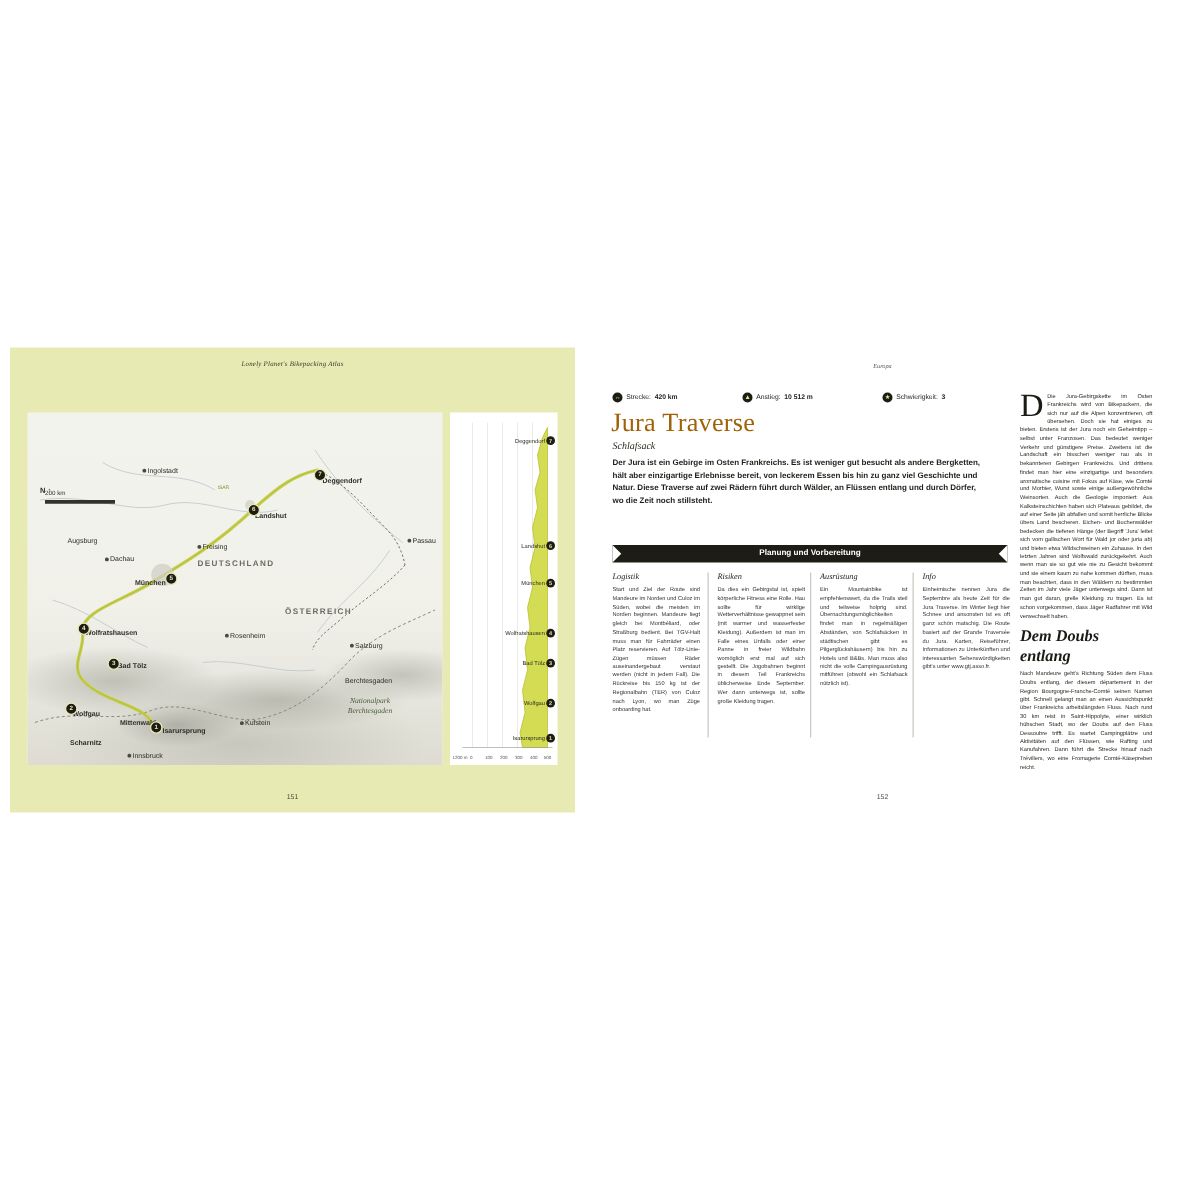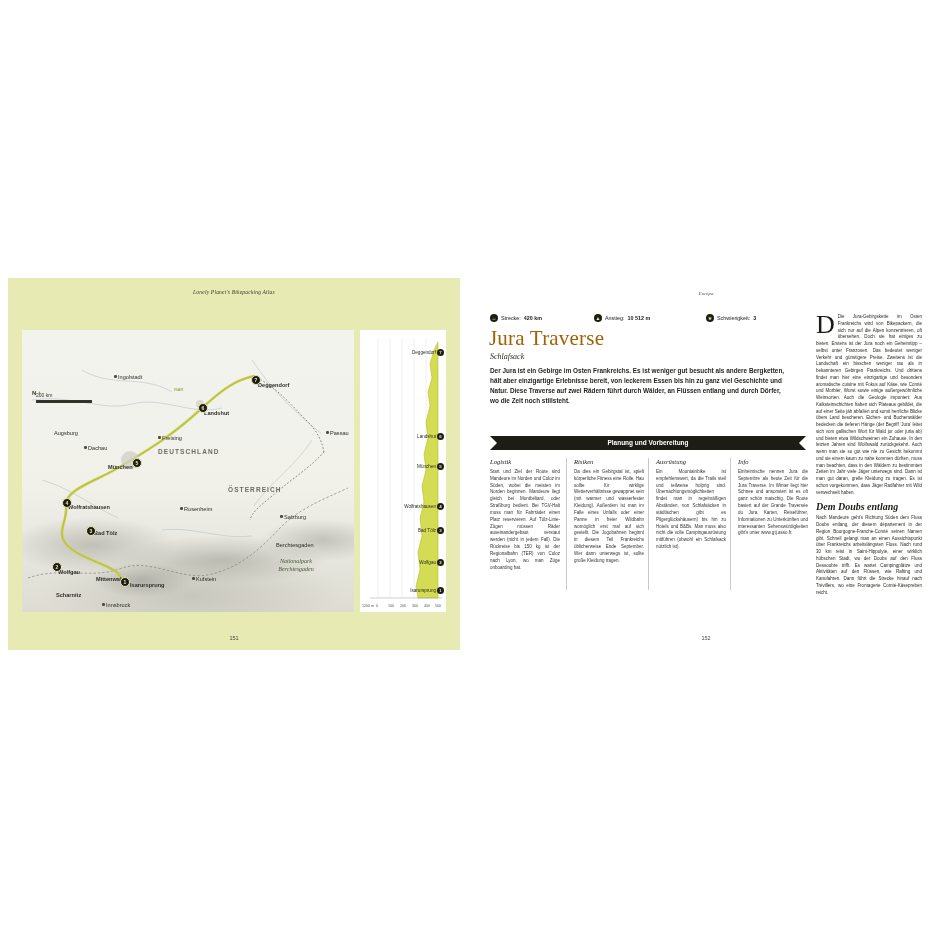--- a/index.html
+++ b/index.html
@@ -150,21 +150,21 @@
   .vr{position:absolute;top:0;width:1px;height:132px;background:#c9c9c2;}
 
   .main-col{position:absolute;left:340px;top:36px;width:106px;}
   .main-col p{margin:0 0 5px 0;font-size:4.5px;line-height:1.5;color:#2a2a24;text-align:justify;}
   .dropcap{
     float:left;font-family:"Liberation Serif",serif;font-size:26px;line-height:20px;
     padding:1px 3px 0 0;color:#1b1b16;
   }
   .sub-h{
     font-family:"Liberation Serif",serif;font-style:italic;font-weight:bold;
-    font-size:10px;color:#1b1b16;margin:5px 0 3px 0;
+    font-size:13px;color:#1b1b16;margin:5px 0 3px 0;
   }
 </style>
 </head>
 <body>
 
 <div class="spread">
 
   <div class="page-left">
     <div class="lp-header">Lonely Planet's Bikepacking Atlas</div>
 

